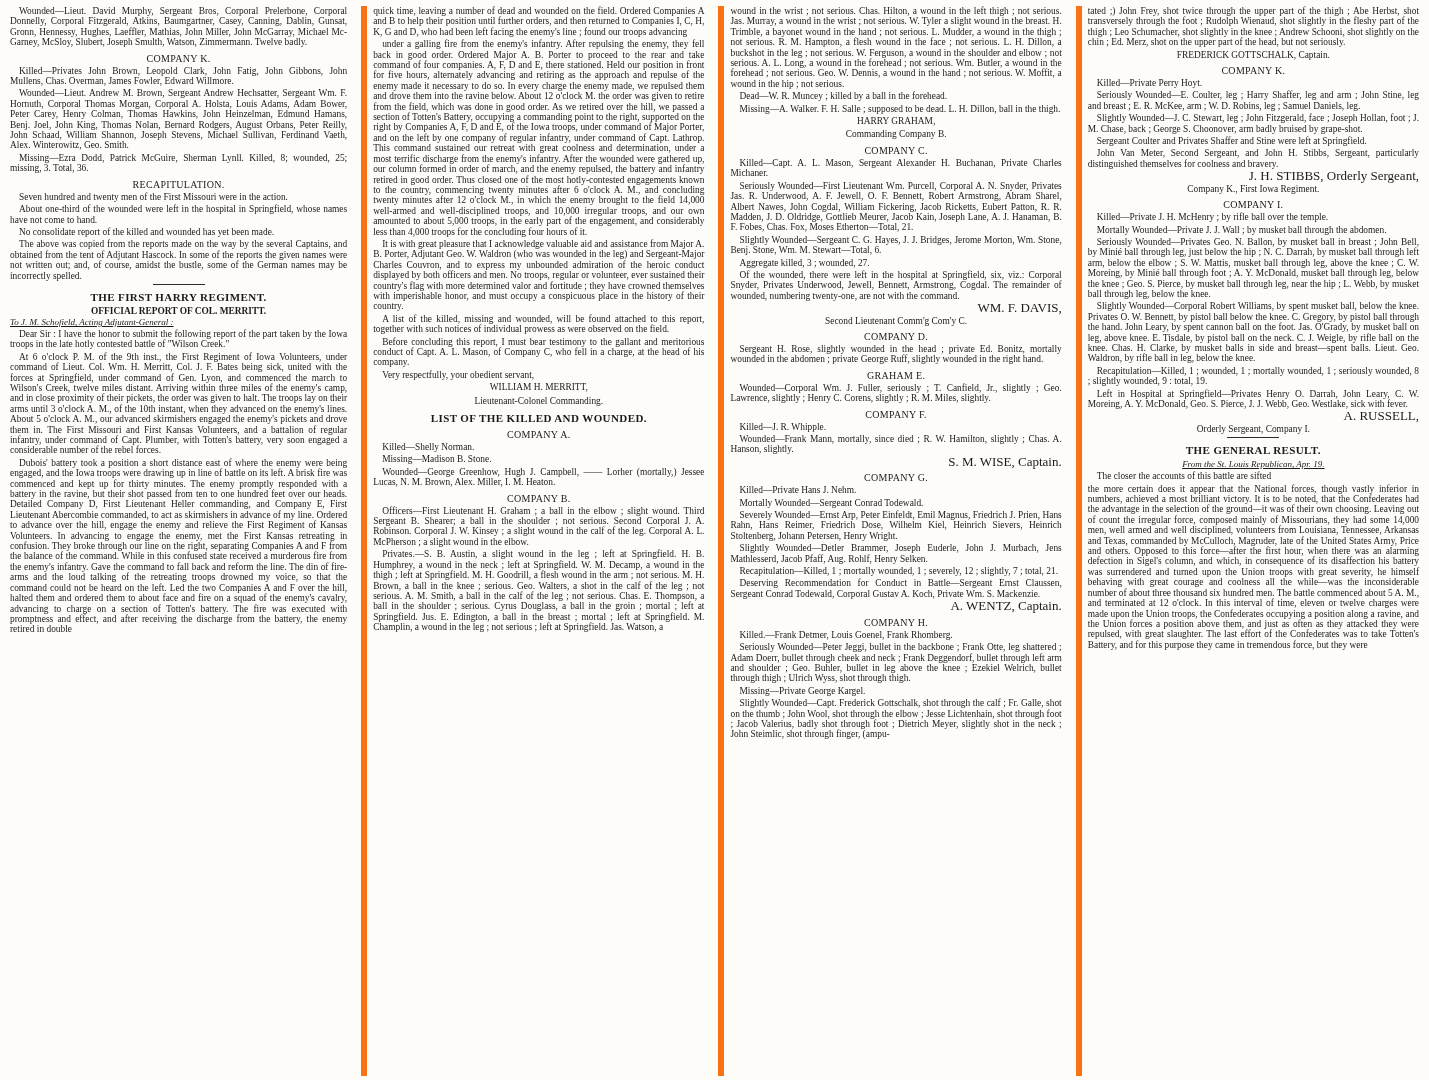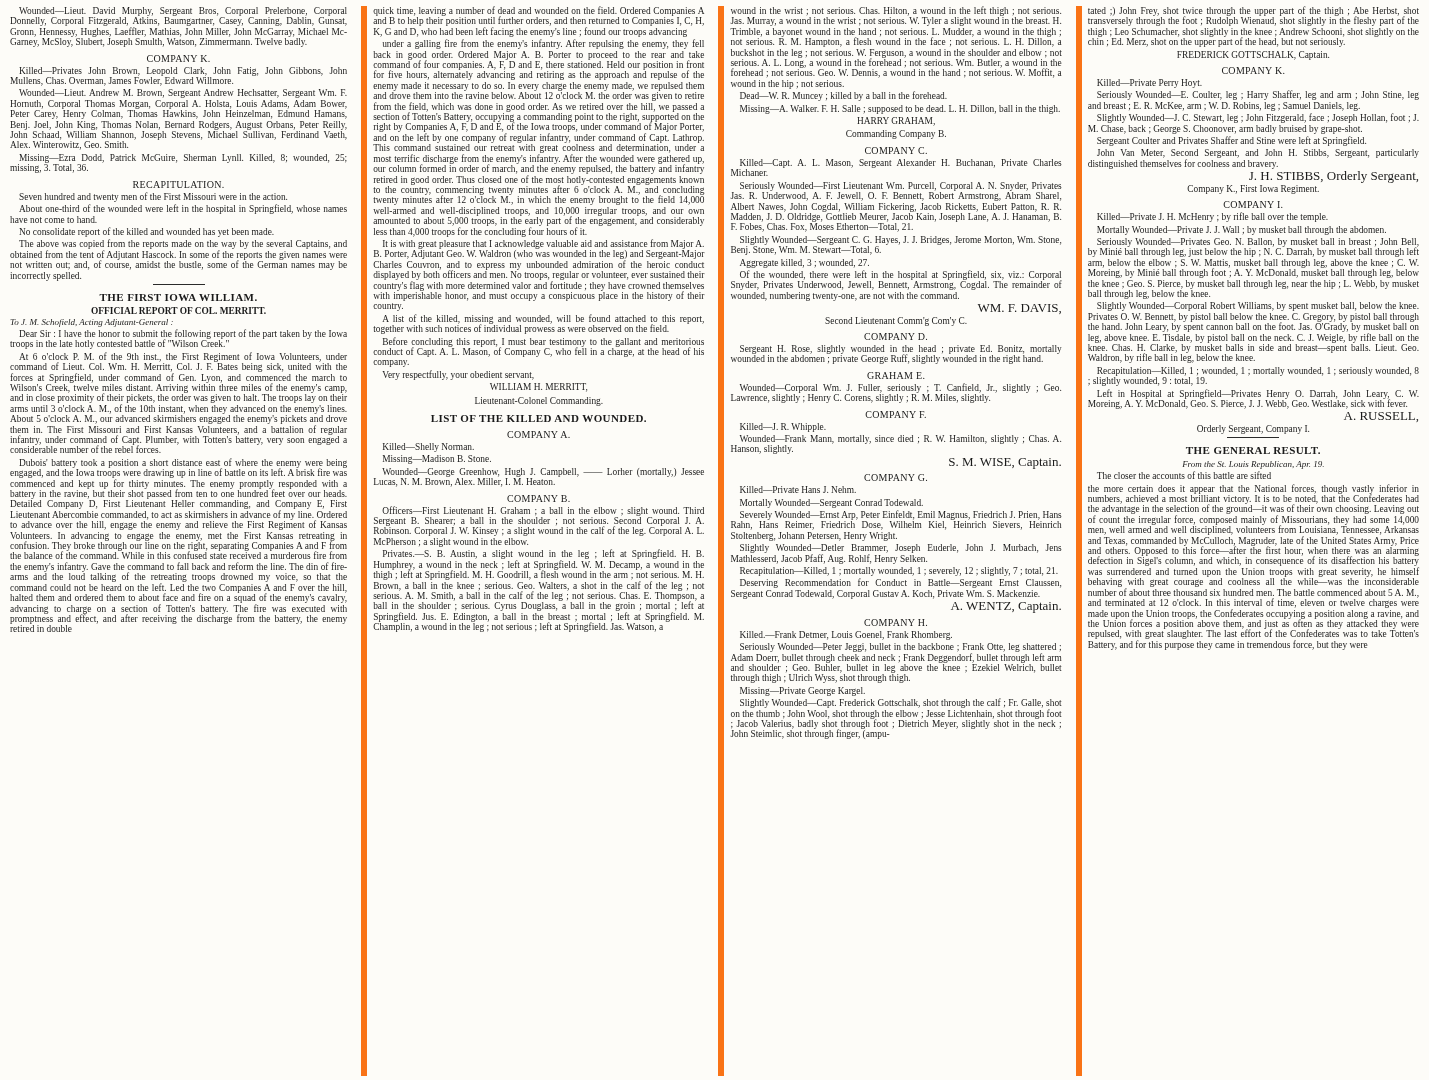--- a/index.html
+++ b/index.html
@@ -10,21 +10,21 @@
   .col{width:355px;padding:0 6px;box-sizing:border-box;position:relative;}
   .col + .col{border-left:6px solid #f97316;}
   .t{font-size:9.4px;line-height:10.4px;text-align:justify;text-justify:inter-word;
      hyphens:auto;margin:0 0 2px 0;}
   .ind{text-indent:9px;}
   .hd{font-size:11px;font-weight:bold;text-align:center;letter-spacing:.4px;
       margin:6px 0 3px 0;line-height:12px;}
   .hd2{font-size:10px;font-weight:normal;text-align:center;letter-spacing:.3px;
       margin:5px 0 2px 0;line-height:11px;}
   .hd3{font-size:9.4px;font-weight:bold;text-align:center;margin:3px 0 1px 0;line-height:10px;}
-  .sub{font-size:9px;font-style:italic;text-align:center;margin:1px 0 2px 0;line-height:10px;}
+  .sub{font-size:9px;font-style:italic;text-align:center;margin:1px 0 2px 0;line-height:10px;text-decoration:underline;}
   .sig{font-size:13px;text-align:right;margin:1px 0 2px 0;line-height:10.4px;}
   .sigc{font-size:9.4px;text-align:center;margin:1px 0 3px 0;line-height:10.4px;}
   .rule{border:0;border-top:1px solid #2b2b2b;width:52px;margin:3px auto;}
 </style>
 </head>
 <body>
 
 <div class="page">
   <div class="cols">
 
@@ -33,21 +33,21 @@
       <div class="hd2">COMPANY K.</div>
       <p class="t ind">Killed—Privates John Brown, Leopold Clark, John Fatig, John Gibbons, John Mullens, Chas. Overman, James Fowler, Edward Willmore.</p>
       <p class="t ind">Wounded—Lieut. Andrew M. Brown, Sergeant Andrew Hechsatter, Sergeant Wm. F. Hornuth, Corporal Thomas Morgan, Corporal A. Holsta, Louis Adams, Adam Bower, Peter Carey, Henry Colman, Thomas Hawkins, John Heinzelman, Edmund Hamans, Benj. Joel, John King, Thomas Nolan, Bernard Rodgers, August Orbans, Peter Reilly, John Schaad, William Shannon, Joseph Stevens, Michael Sullivan, Ferdinand Vaeth, Alex. Winterowitz, Geo. Smith.</p>
       <p class="t ind">Missing—Ezra Dodd, Patrick McGuire, Sherman Lynll. Killed, 8; wounded, 25; missing, 3. Total, 36.</p>
       <div class="hd2">RECAPITULATION.</div>
       <p class="t ind">Seven hundred and twenty men of the First Missouri were in the action.</p>
       <p class="t ind">About one-third of the wounded were left in the hospital in Springfield, whose names have not come to hand.</p>
       <p class="t ind">No consolidate report of the killed and wounded has yet been made.</p>
       <p class="t ind">The above was copied from the reports made on the way by the several Captains, and obtained from the tent of Adjutant Hascock. In some of the reports the given names were not written out; and, of course, amidst the bustle, some of the German names may be incorrectly spelled.</p>
       <hr class="rule">
-      <div class="hd">THE FIRST IOWA WILLIAM.</div>
+      <div class="hd">THE FIRST HARRY REGIMENT.</div>
       <div class="hd3">OFFICIAL REPORT OF COL. MERRITT.</div>
       <div class="sub" style="text-align:left">To J. M. Schofield, Acting Adjutant-General :</div>
       <p class="t ind">Dear Sir : I have the honor to submit the following report of the part taken by the Iowa troops in the late hotly contested battle of "Wilson Creek."</p>
       <p class="t ind">At 6 o'clock P. M. of the 9th inst., the First Regiment of Iowa Volunteers, under command of Lieut. Col. Wm. H. Merritt, Col. J. F. Bates being sick, united with the forces at Springfield, under command of Gen. Lyon, and commenced the march to Wilson's Creek, twelve miles distant. Arriving within three miles of the enemy's camp, and in close proximity of their pickets, the order was given to halt. The troops lay on their arms until 3 o'clock A. M., of the 10th instant, when they advanced on the enemy's lines. About 5 o'clock A. M., our advanced skirmishers engaged the enemy's pickets and drove them in. The First Missouri and First Kansas Volunteers, and a battalion of regular infantry, under command of Capt. Plumber, with Totten's battery, very soon engaged a considerable number of the rebel forces.</p>
       <p class="t ind">Dubois' battery took a position a short distance east of where the enemy were being engaged, and the Iowa troops were drawing up in line of battle on its left. A brisk fire was commenced and kept up for thirty minutes. The enemy promptly responded with a battery in the ravine, but their shot passed from ten to one hundred feet over our heads. Detailed Company D, First Lieutenant Heller commanding, and Company E, First Lieutenant Abercombie commanded, to act as skirmishers in advance of my line. Ordered to advance over the hill, engage the enemy and relieve the First Regiment of Kansas Volunteers. In advancing to engage the enemy, met the First Kansas retreating in confusion. They broke through our line on the right, separating Companies A and F from the balance of the command. While in this confused state received a murderous fire from the enemy's infantry. Gave the command to fall back and reform the line. The din of fire-arms and the loud talking of the retreating troops drowned my voice, so that the command could not be heard on the left. Led the two Companies A and F over the hill, halted them and ordered them to about face and fire on a squad of the enemy's cavalry, advancing to charge on a section of Totten's battery. The fire was executed with promptness and effect, and after receiving the discharge from the battery, the enemy retired in double</p>
     </div>
 
     <div class="col">
       <p class="t">quick time, leaving a number of dead and wounded on the field. Ordered Companies A and B to help their position until further orders, and then returned to Companies I, C, H, K, G and D, who had been left facing the enemy's line ; found our troops advancing</p>
       <p class="t ind">under a galling fire from the enemy's infantry. After repulsing the enemy, they fell back in good order. Ordered Major A. B. Porter to proceed to the rear and take command of four companies. A, F, D and E, there stationed. Held our position in front for five hours, alternately advancing and retiring as the approach and repulse of the enemy made it necessary to do so. In every charge the enemy made, we repulsed them and drove them into the ravine below. About 12 o'clock M. the order was given to retire from the field, which was done in good order. As we retired over the hill, we passed a section of Totten's Battery, occupying a commanding point to the right, supported on the right by Companies A, F, D and E, of the Iowa troops, under command of Major Porter, and on the left by one company of regular infantry, under command of Capt. Lathrop. This command sustained our retreat with great coolness and determination, under a most terrific discharge from the enemy's infantry. After the wounded were gathered up, our column formed in order of march, and the enemy repulsed, the battery and infantry retired in good order. Thus closed one of the most hotly-contested engagements known to the country, commencing twenty minutes after 6 o'clock A. M., and concluding twenty minutes after 12 o'clock M., in which the enemy brought to the field 14,000 well-armed and well-disciplined troops, and 10,000 irregular troops, and our own amounted to about 5,000 troops, in the early part of the engagement, and considerably less than 4,000 troops for the concluding four hours of it.</p>

